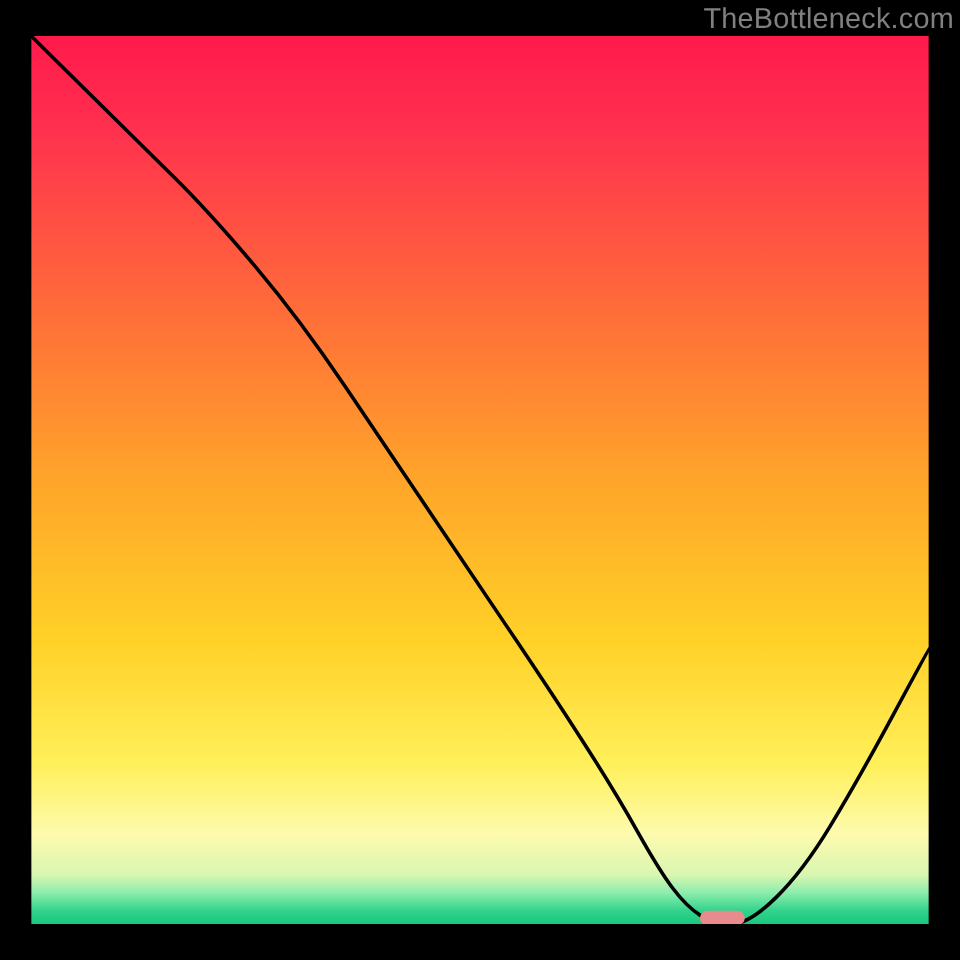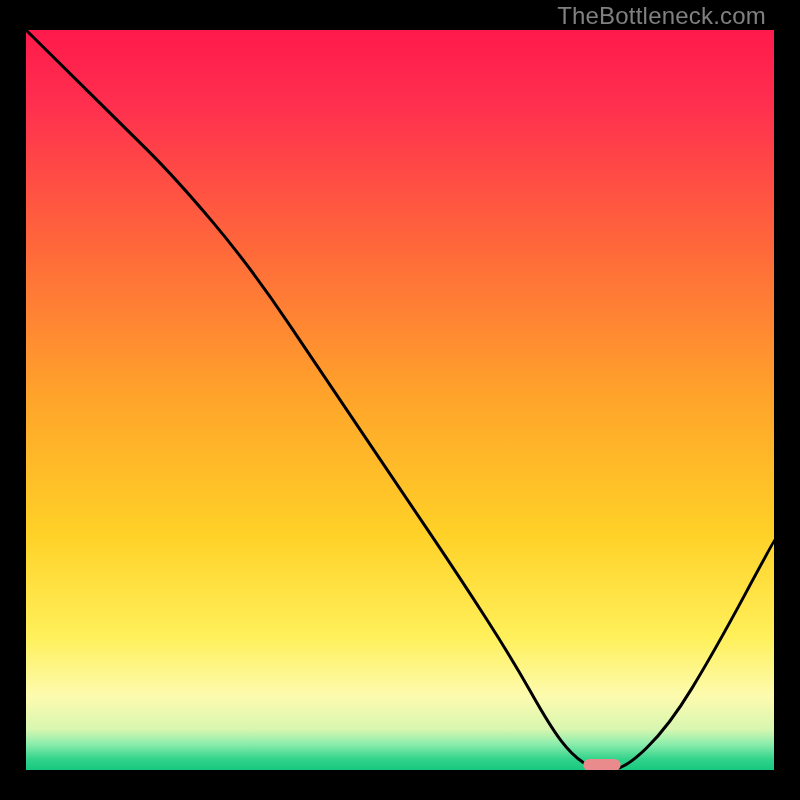--- a/index.html
+++ b/index.html
@@ -12,21 +12,21 @@
     font-family: Arial, Helvetica, sans-serif;
   }
   .wrap {
     position: relative;
     width: 800px;
     height: 800px;
   }
   .watermark {
     position: absolute;
     top: 2px;
-    right: 34px;
+    right: 5px;
     color: #808080;
     font-size: 24px;
     font-weight: 400;
     letter-spacing: 0.2px;
     z-index: 5;
   }
   svg.plot {
     position: absolute;
     left: 0;
     top: 0;

